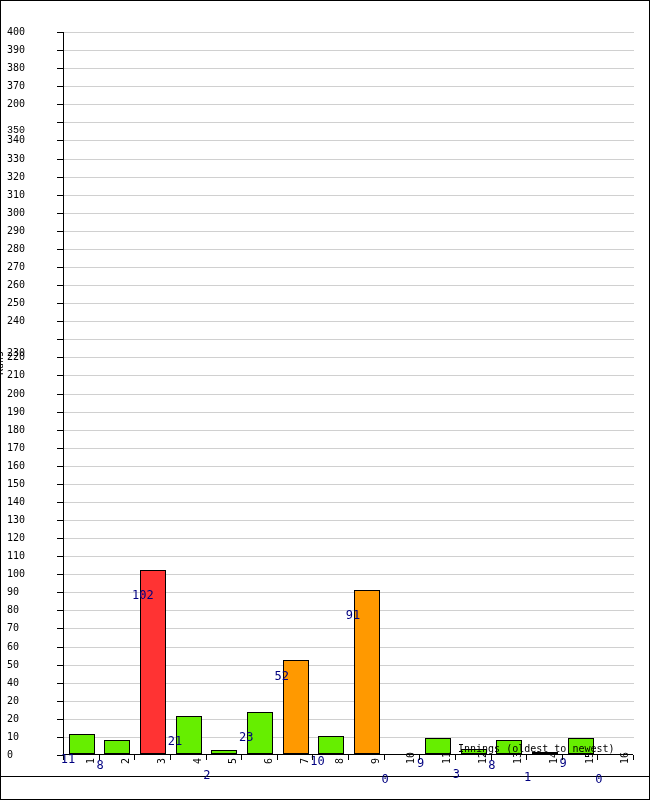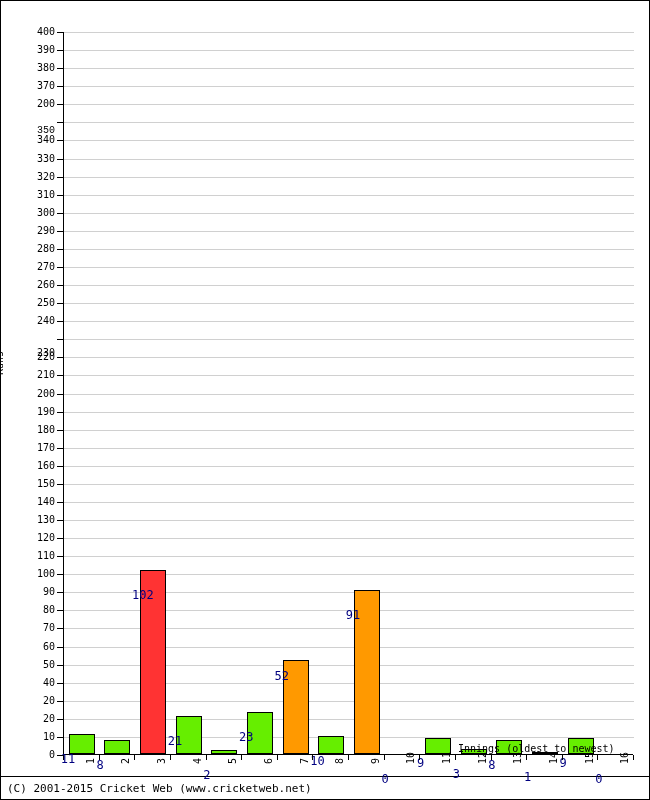--- a/index.html
+++ b/index.html
@@ -40,21 +40,20 @@
     width: 570px;
     height: 1px;
     background: #d0d0d0;
   }
 
   
   .ytick-label {
     position: absolute;
     right: 594px;           
     width: 48px;
-    text-align: right;
     font-size: 10px;
     line-height: 10px;
     color: #000000;
     white-space: nowrap;
   }
   .ytick-mark {
     position: absolute;
     left: 56px;
     width: 6px;
     height: 1px;
@@ -194,21 +193,20 @@
       <div class="bar" style="left: 396.688px; width: 26px; height: 5.4225px; background: rgb(102, 238, 0);"></div>
       <div class="bar" style="left: 432.312px; width: 26px; height: 14.46px; background: rgb(102, 238, 0);"></div>
       <div class="bar" style="left: 467.938px; width: 26px; height: 2px; background: rgb(102, 238, 0);"></div>
       <div class="bar" style="left: 503.562px; width: 26px; height: 16.2675px; background: rgb(102, 238, 0);"></div>
     </div>
 
   <div id="y-axis-title">Runs</div>
   <div id="x-axis-title">Innings (oldest to newest)</div>
 
   <div id="footer-rule"></div>
-  <div id="footer-text">(C) 2001-2015 Cricket Web (www.cricketweb.net)</div>
 <div class="ytick-mark" style="top: 754px;"></div>
     <div class="ytick-label" style="top: 749px;">0</div>
     <div class="ytick-mark" style="top: 735.925px;"></div>
     <div class="ytick-label" style="top: 730.925px;">10</div>
     <div class="ytick-mark" style="top: 717.85px;"></div>
     <div class="ytick-label" style="top: 712.85px;">20</div>
     <div class="ytick-mark" style="top: 699.775px;"></div>
     <div class="ytick-label" style="top: 694.775px;">20</div>
     <div class="ytick-mark" style="top: 681.7px;"></div>
     <div class="ytick-label" style="top: 676.7px;">40</div>

